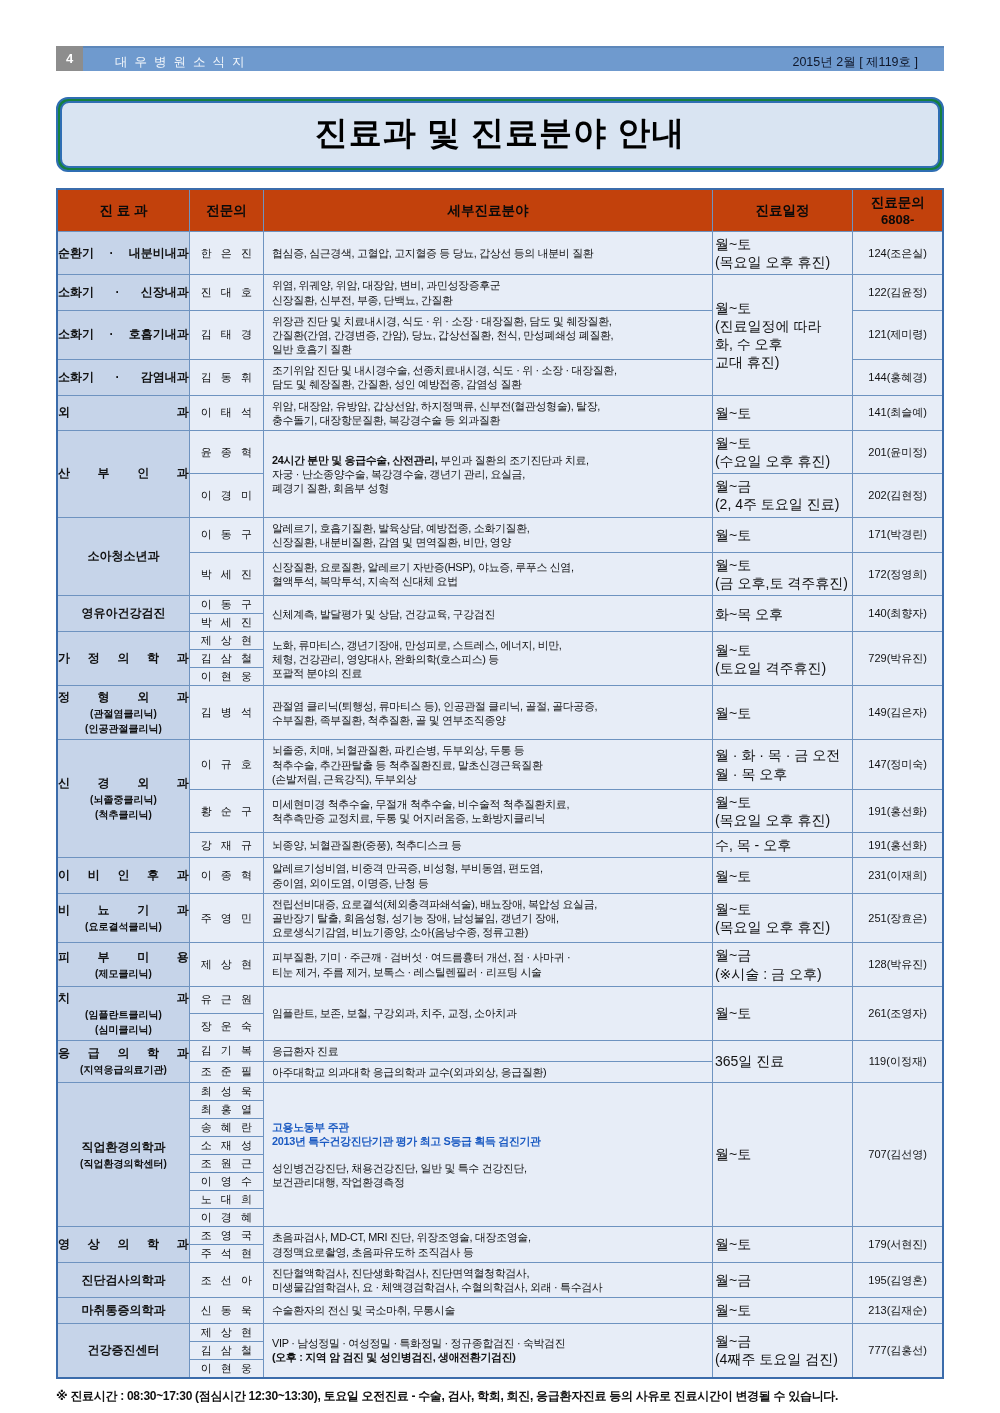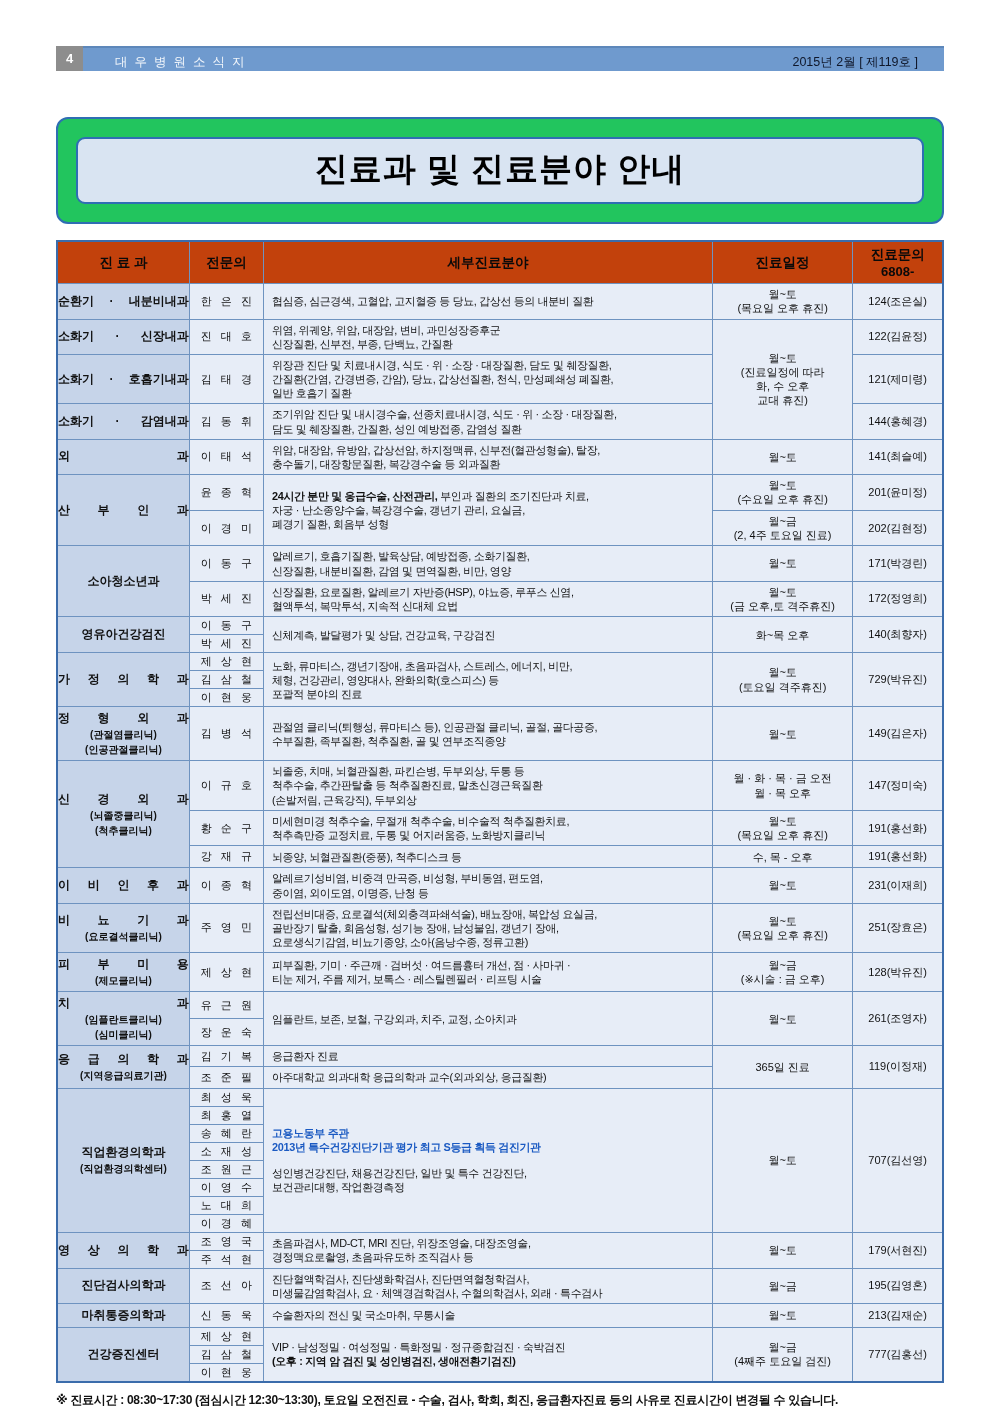--- a/index.html
+++ b/index.html
@@ -7,38 +7,38 @@
   .page{position:absolute;left:56px;top:46px;width:888px;}
 
   
   .topbar{display:flex;height:25px;align-items:stretch;}
   .pagenum{width:27px;background:#8d8d8d;color:#fff;font-size:13px;font-weight:bold;display:flex;align-items:center;justify-content:center;}
   .barmain{flex:1;background:#6f9ace;border-top:2px solid #5d87ba;display:flex;align-items:flex-end;justify-content:space-between;}
   .bar-title{color:#f2f6fb;font-size:12.5px;letter-spacing:7px;padding-left:32px;}
   .bar-issue{color:#0f172a;font-size:12.5px;padding-right:26px;}
 
   
-  .title-outer{margin-top:46px;border:2px solid #2f6eb3;border-radius:12px;padding:18px;background:#22c55e;}
+  .title-outer{margin-top:26px;border:2px solid #2f6eb3;border-radius:12px;padding:2px;background:#15803d;}
   .title-inner{border:2px solid #2f6eb3;border-radius:9px;background:#d9e4f2;text-align:center;padding:8px 0 10px 0;}
   .title-inner h1{margin:0;font-size:33px;letter-spacing:1px;font-weight:bold;color:#000;}
 
   
   table.depts{border-collapse:collapse;width:100%;margin-top:16px;table-layout:fixed;}
   table.depts{border:2px solid #3b6cab;}
   th,td{border:1px solid #6e93c0;vertical-align:middle;}
   tr.g > td{border-top:1.5px solid #4679b6;}
   thead th{background:#c2410c;font-size:13.5px;font-weight:bold;padding:4px 2px;color:#0a0a0a;}
   thead th .sub2{display:block;font-size:13px;}
   td.dept{background:#c6d4e9;text-align:center;padding:3px 0;font-weight:bold;}
   .dept-title{font-size:12px;}
   .dept-title.just{text-align:justify;text-align-last:justify;}
   .dept-sub{font-size:10px;font-weight:bold;margin-top:1px;}
   td.doc{background:#e7edf7;font-size:11px;padding:1px 11px;text-align:justify;text-align-last:justify;}
   td.desc{background:#e7edf7;font-size:10.9px;letter-spacing:-0.3px;padding:3px 8px;line-height:1.3;text-align:left;}
-  td.sched{background:#e7edf7;font-size:11px;padding:3px 2px;text-align:center;line-height:1.3;}
+  td.sched{background:#e7edf7;font-size:14px;padding:3px 2px;line-height:1.3;}
   td.phone{background:#e7edf7;font-size:11px;padding:3px 2px;text-align:center;}
   .b{font-weight:bold;}
   .blue{color:#1b5ac2;font-weight:bold;}
 
   
   .note{margin-top:9px;font-size:12px;font-weight:bold;letter-spacing:-0.3px;}
   .band{margin-top:8px;background:#c3d4ec;border-radius:8px;text-align:center;font-size:20px;font-weight:bold;padding:8px 0;}
 </style>
 </head>
 <body>
@@ -210,21 +210,21 @@
         </tr>
         <tr>
           <td class="doc">박 세 진</td>
         </tr>
         <tr class="g">
           <td class="dept" rowspan="3">
             <div class="dept-title just">가 정 의 학 과</div>
           </td>
           <td class="doc">제 상 현</td>
           <td class="desc" rowspan="3">
-            <div>노화, 류마티스, 갱년기장애, 초음파검사, 스트레스, 에너지, 비만,</div>
+            <div>노화, 류마티스, 갱년기장애, 만성피로, 스트레스, 에너지, 비만,</div>
             <div>체형, 건강관리, 영양대사, 완화의학(호스피스) 등</div>
             <div>포괄적 분야의 진료</div>
           </td>
           <td class="sched" rowspan="3">
             <div>월~토</div>
             <div>(토요일 격주휴진)</div>
           </td>
           <td class="phone" rowspan="3">729(박유진)</td>
         </tr>
         <tr>

